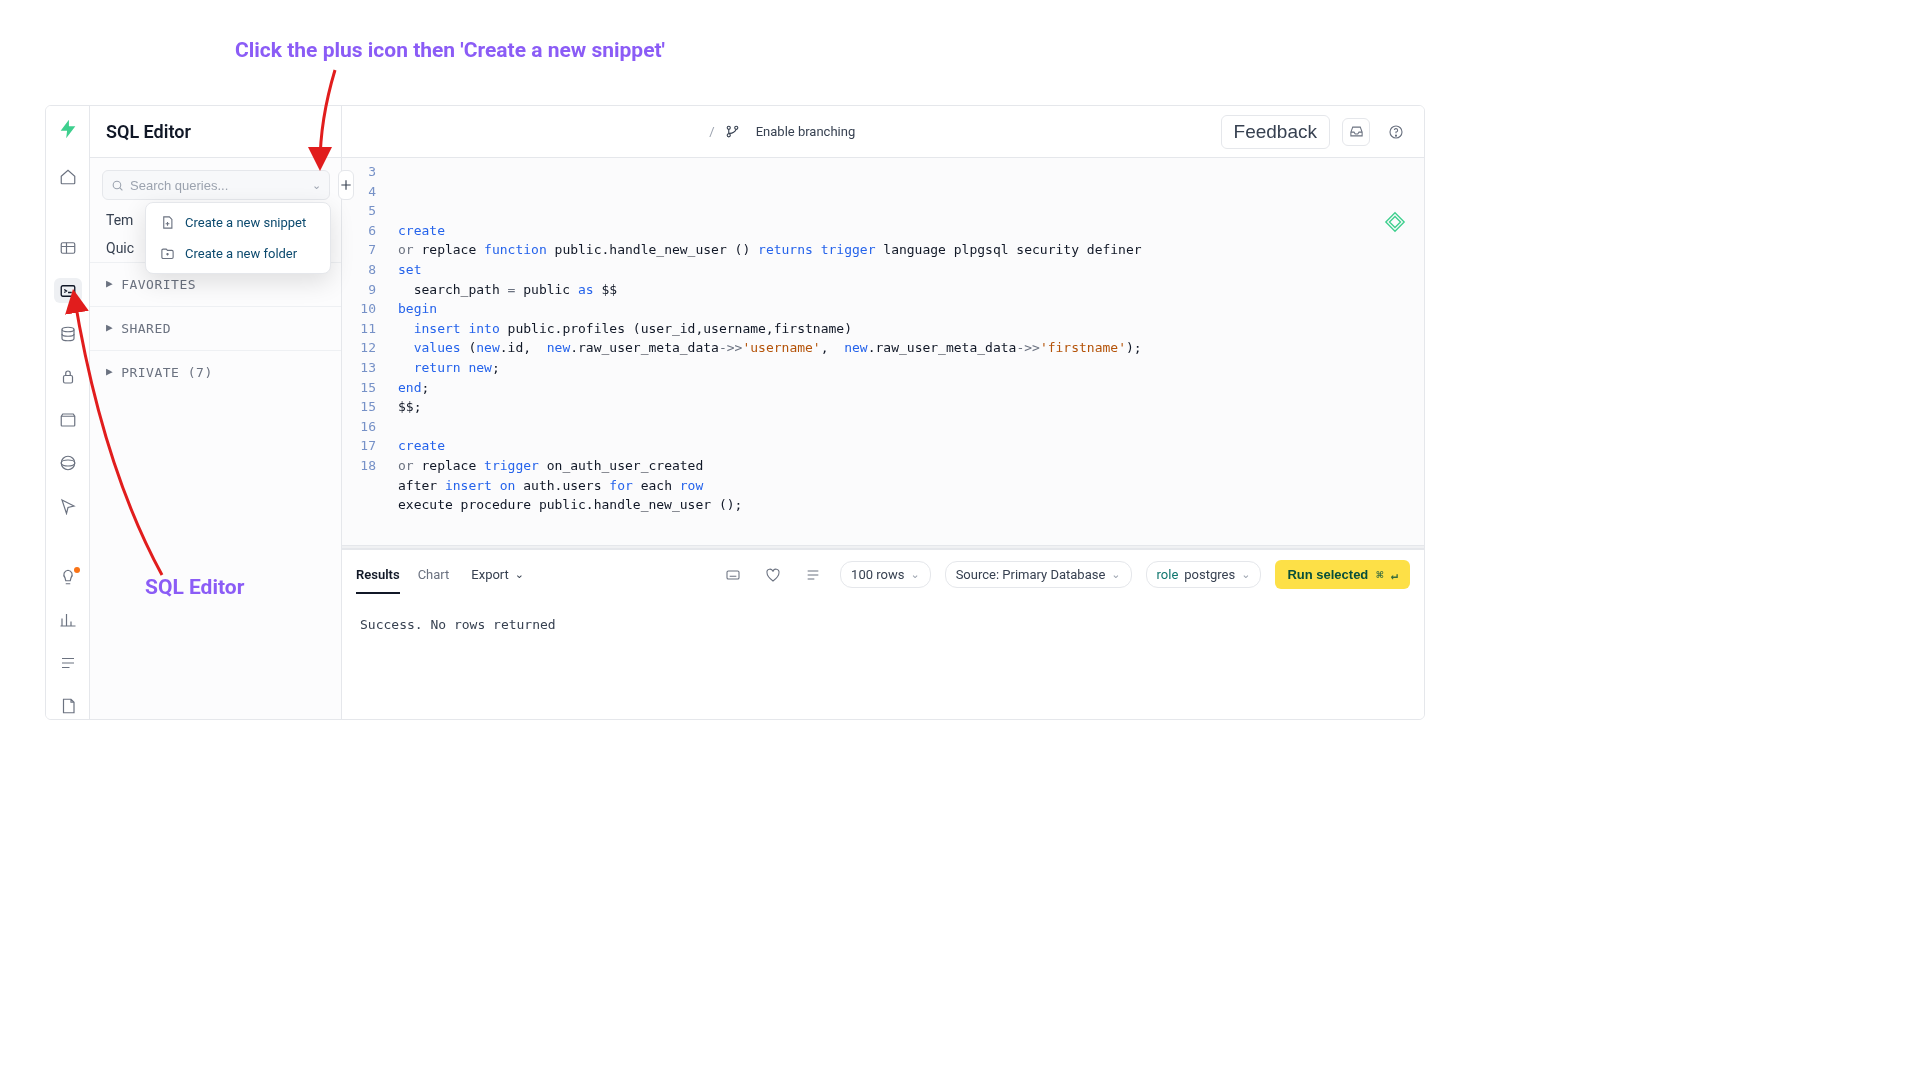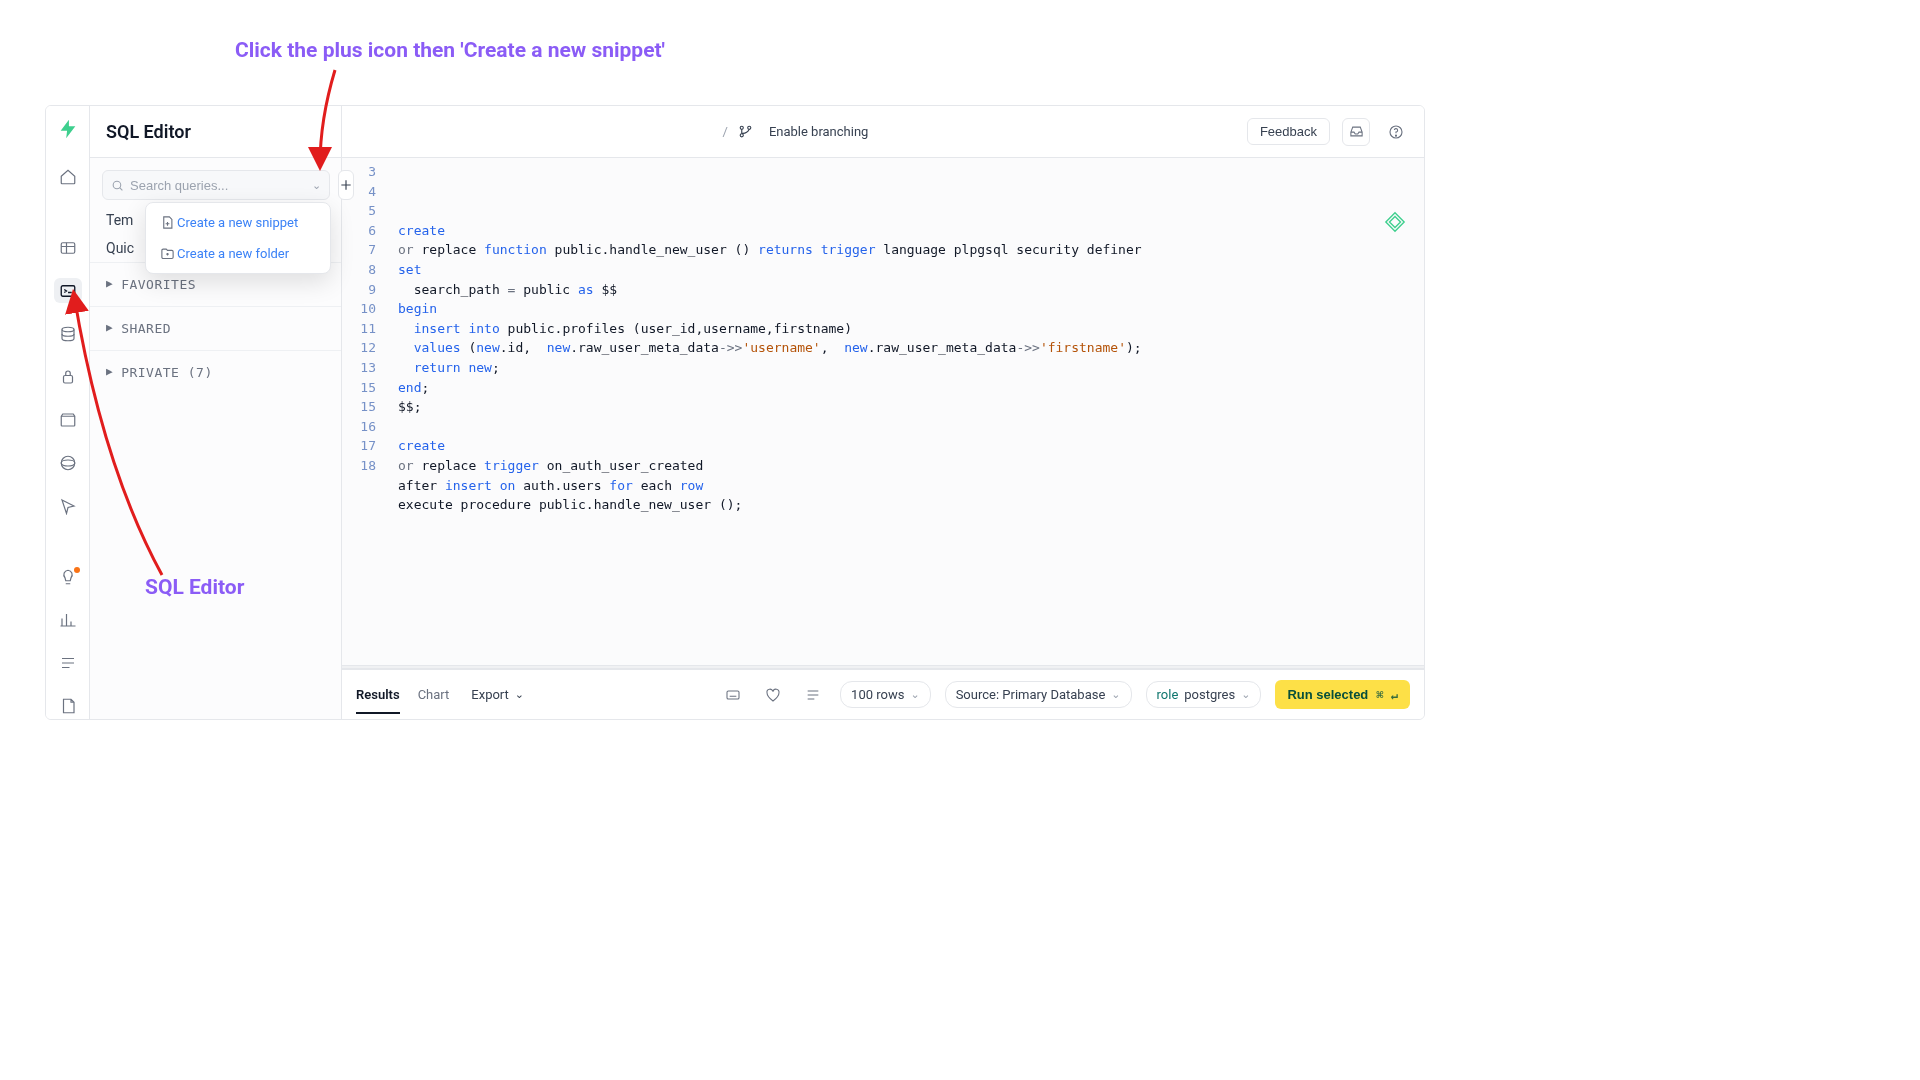--- a/index.html
+++ b/index.html
@@ -68,41 +68,41 @@
   .search-box .chev { font-size:11px; color:#9ca3af;}
   .plus-btn {
     width:30px; height:30px; border:1px solid #e5e7eb; border-radius:6px; background:#fff;
     display:flex; align-items:center; justify-content:center; color:#374151; cursor:pointer;
   }
   .dropdown {
     position:absolute; right:10px; top:44px; width:186px; background:#fff;
     border:1px solid #e5e7eb; border-radius:8px; box-shadow:0 8px 24px rgba(0,0,0,0.12);
     padding:4px; z-index:40;
   }
-  .dropdown-item { display:flex; align-items:center; gap:2px; padding:8px 10px; border-radius:6px; font-size:13px; color:#3b82f6; cursor:pointer;}
+  .dropdown-item { display:flex; align-items:center; gap:10px; padding:8px 10px; border-radius:6px; font-size:13px; color:#0c4a6e; cursor:pointer;}
   .dropdown-item svg{ width:15px; height:15px; flex-shrink:0; color:#6b7280;}
   .partial-row { padding: 6px 16px; color:#374151; font-size:14px;}
   .section-row {
     display:flex; align-items:center; gap:8px; padding:14px 16px;
     border-top:1px solid #eef0f3; color:#6b7280; font-family: ui-monospace,Menlo,monospace;
     font-size:13px; letter-spacing:.5px; cursor:pointer;
   }
   .section-row:first-of-type{ margin-top:6px;}
   .section-row .caret { font-size:11px; display:inline-block; transform: translateY(-1px);}
 
   
   .main { flex:1; display:flex; flex-direction:column; min-width:0;}
   .topbar {
     height:52px; border-bottom:1px solid #e5e7eb; display:flex; align-items:center;
     padding:0 14px; gap:12px; background:#fff;
   }
   .breadcrumb-area { flex:1; display:flex; align-items:center; justify-content:center; gap:10px; color:#6b7280; font-size:13px;}
   .breadcrumb-area .slash{color:#9ca3af;}
   .branch { display:flex; align-items:center; gap:16px; color:#374151;}
-  .feedback-btn { border:1px solid #e5e7eb; border-radius:6px; background:#fff; padding:5px 12px; font-size:13px; color:#374151; cursor:pointer;}
+  .feedback-btn { border:1px solid #e5e7eb; border-radius:6px; background:#fff; padding:5px 12px; font-size:19px; color:#374151; cursor:pointer;}
   .top-icon { width:28px; height:28px; display:flex; align-items:center; justify-content:center; color:#6b7280; border:1px solid #e5e7eb; border-radius:6px; cursor:pointer;}
   .top-icon.plain{border:none;}
 
   
   .editor-wrap { flex:1; display:flex; min-height:0;}
   .gutter { width:46px; background:#fbfbfc; border-right:0; padding:4px 0; }
   .gutter .ln { height:19.6px; line-height:19.6px; text-align:right; padding-right:12px; color:#7691c7; font-family:ui-monospace,Menlo,Consolas,monospace; font-size:13px;}
   .code { flex:1; background:#fbfbfc; padding:4px 10px; font-family:ui-monospace,Menlo,Consolas,monospace; font-size:13px; line-height:19.6px; color:#111827; white-space:pre; overflow:auto; position:relative;}
   .tok-kw{color:#2563eb;}
   .tok-op{color:#6b7280;}
@@ -384,14 +384,17 @@
         <span class="muted">role</span>
         <span>postgres</span>
         <span style="font-size:11px;color:#9ca3af;">⌄</span>
       </div>
       <button class="run-btn">
         <span>Run selected</span>
         <span class="kbd">⌘ ↵</span>
       </button>
     </div>
 
+    <div class="results-body">
+      <span>Success. No rows returned</span>
+    </div>
   </div>
 </div>
 
 </body></html>

